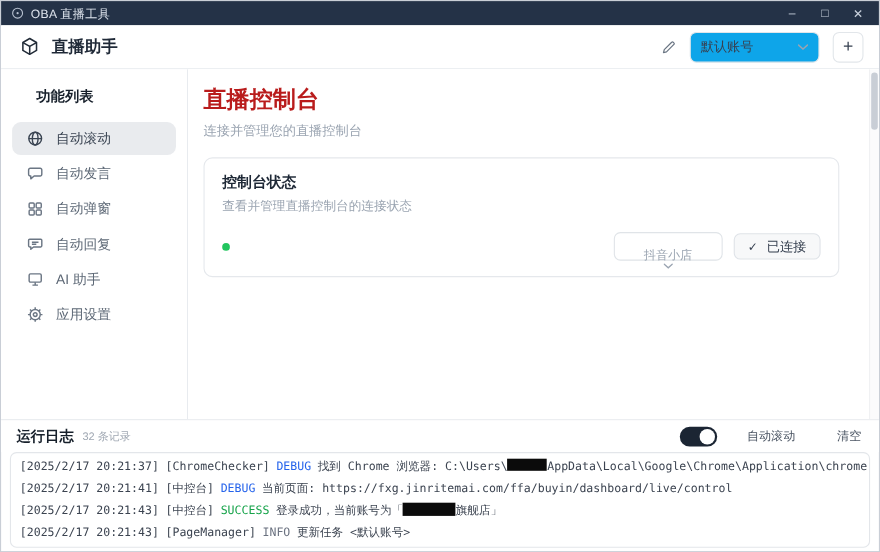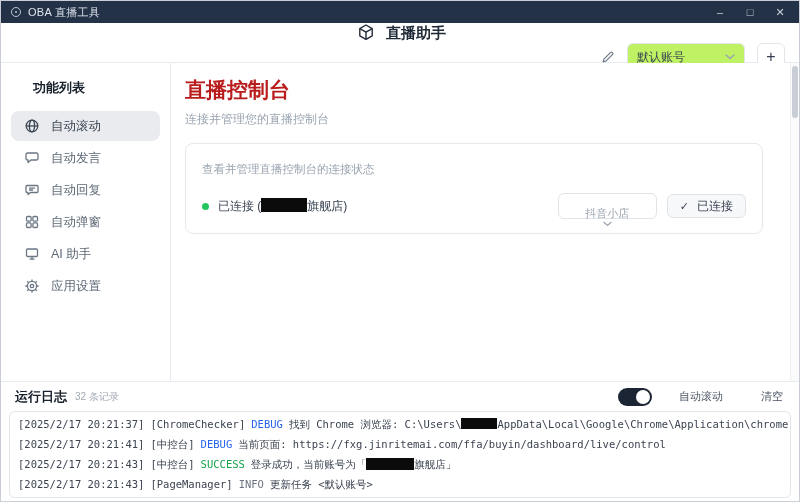--- a/index.html
+++ b/index.html
@@ -12,29 +12,29 @@
   .titlebar { height:22px; background:#243247; display:flex; align-items:center; padding:0 4px 0 10px; }
   .app-dot { width:10px; height:10px; border-radius:50%; border:1.5px solid #b9c3d2; position:relative; }
   .app-dot::after { content:""; position:absolute; left:2.5px; top:2.5px; width:2px; height:2px; border-radius:50%; background:#b9c3d2; }
   .tb-title { color:#dde3ec; font-size:11px; margin-left:7px; letter-spacing:.3px; }
   .tb-controls { margin-left:auto; display:flex; }
   .tb-btn { width:30px; height:22px; display:flex; align-items:center; justify-content:center;
             color:#c7d0dc; font-size:11px; cursor:default; }
 
   
   .header { height:40px; background:#fff; border-bottom:1px solid #e8ebef;
-            display:flex; align-items:center; padding:0 14px 0 16px;flex-direction:column; }
+            display:flex; align-items:center; padding:0 14px 0 16px; }
   .hd-left { display:flex; align-items:center; }
   .hd-icon { color:#222c38; display:flex; }
   .hd-title { font-size:15px; font-weight:bold; color:#1f2937; margin-left:10px; }
   .hd-right { margin-left:auto; display:flex; align-items:center; gap:12px; }
   .pencil { color:#6b7684; display:flex; }
   .account-select { width:118px; height:28px; border:1px solid #e2e6ea; border-radius:6px;
                     display:flex; align-items:center; justify-content:space-between; padding:0 9px;
-                    background:#bef264; }
+                    background:#0ea5e9; }
   .account-select .val { font-size:12px; color:#374151; }
   .chev { color:#9aa4b1; display:flex; }
   .plus-btn { width:28px; height:28px; border:1px solid #e2e6ea; border-radius:6px; background:#fff;
               display:flex; align-items:center; justify-content:center; font-size:16px; color:#374151; }
 
   
   .body { display:flex; height:318px; background:#fff; }
 
   .sidebar { width:170px; border-right:1px solid #e8ebef; padding:16px 10px 0 0; flex-shrink:0; }
   .sb-title { font-size:13px; font-weight:bold; color:#17202b; padding-left:32px; margin-bottom:14px; }
@@ -167,42 +167,42 @@
           <svg width="16" height="16" viewBox="0 0 16 16" fill="none" stroke="currentColor" stroke-width="1.3" stroke-linejoin="round">
             <path d="M3.5 3h9A1.5 1.5 0 0 1 14 4.5v4A1.5 1.5 0 0 1 12.5 10H7l-3 2.6V10h-.5A1.5 1.5 0 0 1 2 8.5v-4A1.5 1.5 0 0 1 3.5 3z"></path>
           </svg>
         </span>
         <span class="lbl">自动发言</span>
       </div>
 
       <div class="sb-item">
         <span class="icn">
           <svg width="16" height="16" viewBox="0 0 16 16" fill="none" stroke="currentColor" stroke-width="1.3" stroke-linejoin="round">
-            <path d="M3 3.5h10A1 1 0 0 1 14 4.5v5a1 1 0 0 1-1 1H6.5L4 12.6V10.5H3a1 1 0 0 1-1-1v-5a1 1 0 0 1 1-1z"></path>
-            <path d="M5 6.2h6M5 8h4"></path>
-          </svg>
-        </span>
-        <span class="lbl">自动回复</span>
-      </div>
-
-      <div class="sb-item">
-        <span class="icn">
-          <svg width="16" height="16" viewBox="0 0 16 16" fill="none" stroke="currentColor" stroke-width="1.3" stroke-linejoin="round">
             <rect x="2.5" y="2.5" width="4.6" height="4.6" rx="1"></rect>
               <rect x="8.9" y="2.5" width="4.6" height="4.6" rx="1"></rect>
             <rect x="2.5" y="8.9" width="4.6" height="4.6" rx="1"></rect>
               <rect x="8.9" y="8.9" width="4.6" height="4.6" rx="1"></rect>
           </svg>
         </span>
         <span class="lbl">自动弹窗</span>
       </div>
 
       <div class="sb-item">
         <span class="icn">
           <svg width="16" height="16" viewBox="0 0 16 16" fill="none" stroke="currentColor" stroke-width="1.3" stroke-linejoin="round">
+            <path d="M3 3.5h10A1 1 0 0 1 14 4.5v5a1 1 0 0 1-1 1H6.5L4 12.6V10.5H3a1 1 0 0 1-1-1v-5a1 1 0 0 1 1-1z"></path>
+            <path d="M5 6.2h6M5 8h4"></path>
+          </svg>
+        </span>
+        <span class="lbl">自动回复</span>
+      </div>
+
+      <div class="sb-item">
+        <span class="icn">
+          <svg width="16" height="16" viewBox="0 0 16 16" fill="none" stroke="currentColor" stroke-width="1.3" stroke-linejoin="round">
             <rect x="2.5" y="3" width="11" height="7.5" rx="1.2"></rect>
               <path d="M8 10.5v2.2M5.5 13.2h5"></path>
           </svg>
         </span>
         <span class="lbl">AI 助手</span>
       </div>
 
       <div class="sb-item">
         <span class="icn">
           <svg width="16" height="16" viewBox="0 0 16 16" fill="none" stroke="currentColor" stroke-width="1.3">
@@ -213,25 +213,25 @@
         </span>
         <span class="lbl">应用设置</span>
       </div>
     </aside>
 
     <section class="main">
       <div class="page-title">直播控制台</div>
       <div class="page-sub">连接并管理您的直播控制台</div>
 
       <div class="card">
+        <div class="card-title">控制台状态</div>
         <div class="card-sub">查看并管理直播控制台的连接状态</div>
         <div class="status-row">
           <div class="status-left">
             <span class="status-dot"></span>
-            <span class="status-text"><span>已连接 (</span><span class="redact r-status"></span><span>旗舰店)</span></span>
           </div>
           <div class="status-controls">
             <div class="platform-select">
               <span class="val">抖音小店</span>
               <span class="chev">
                 <svg width="9" height="6" viewBox="0 0 10 6" fill="none" stroke="currentColor" stroke-width="1.3" stroke-linecap="round">
                     <polyline points="1,1 5,4.6 9,1"></polyline>
                   </svg>
               </span>
             </div>

